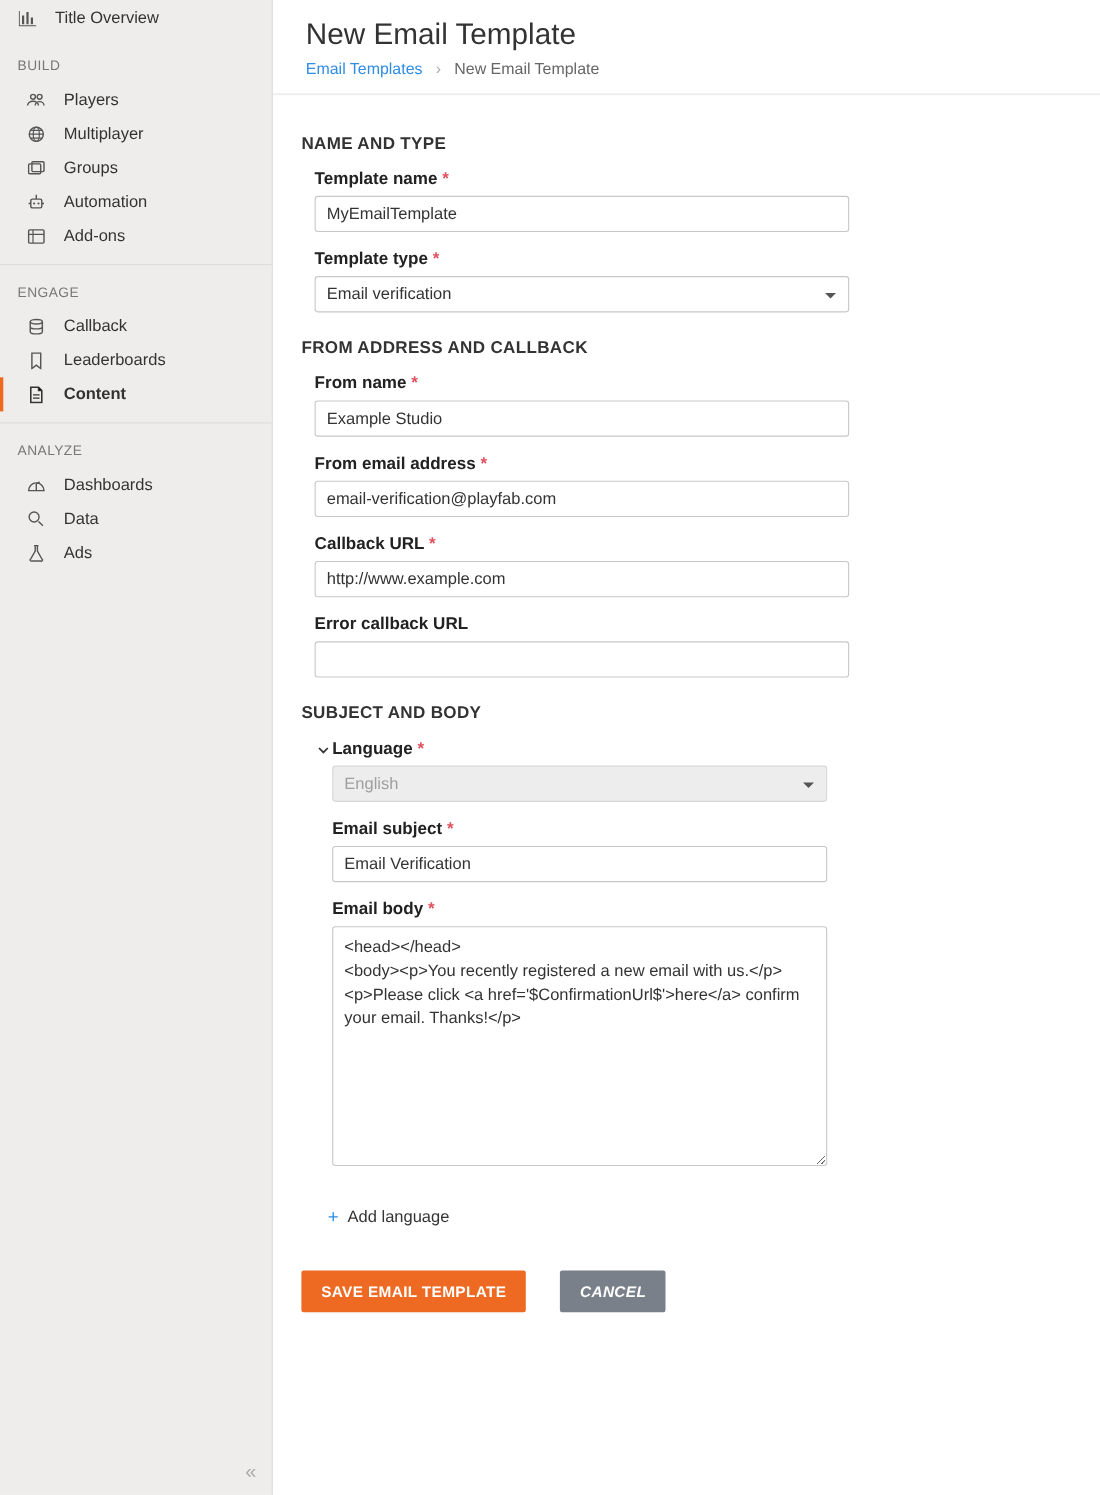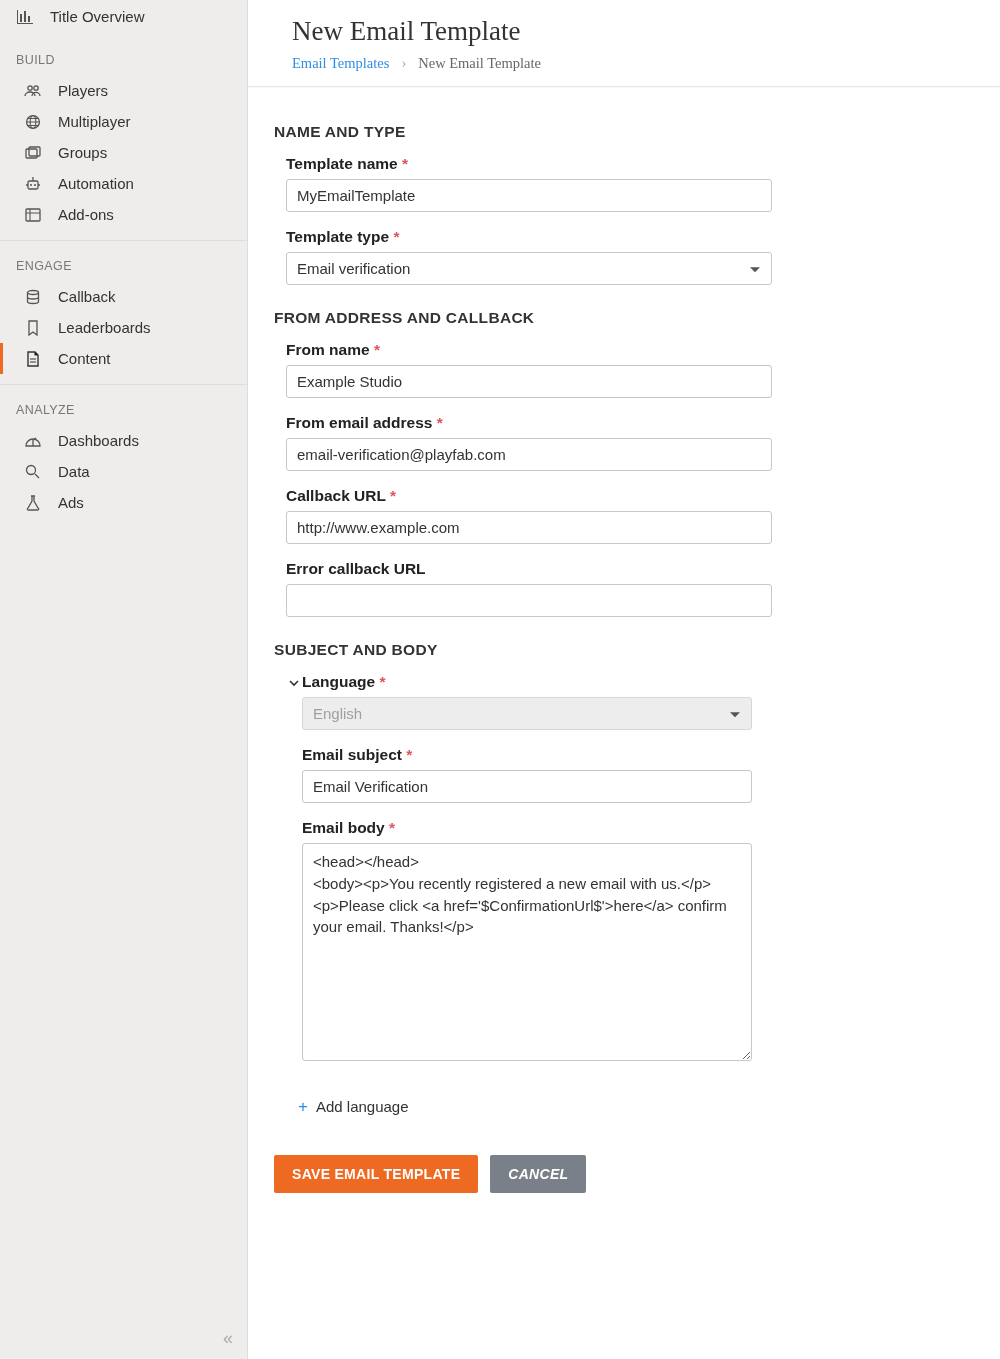--- a/index.html
+++ b/index.html
@@ -6,27 +6,27 @@
 body { font-family: -apple-system, "Segoe UI", Arial, sans-serif; font-size: 15px; color: #333; background: #fff; }
 .layout { display: flex; width: 1000px; height: 1359px; }
 .sidebar { width: 248px; background: #eeedec; border-right: 1px solid #ddd; display: flex; flex-direction: column; position: relative; }
 .sb-top { display: flex; align-items: center; padding: 8px 16px 10px; gap: 16px; }
 .sb-top .icon-box { width: 18px; display: flex; justify-content: center; }
 .sb-top-label { font-size: 15px; color: #333; }
 .sb-section-header { font-size: 12.5px; letter-spacing: 0.4px; color: #777; padding: 18px 16px 8px; }
 .sb-item { display: flex; align-items: center; padding: 7px 16px 7px 24px; gap: 16px; cursor: pointer; color: #333; }
 .sb-item .icon-box { width: 18px; display: flex; justify-content: center; color: #555; }
 .sb-item-label { font-size: 15px; }
-.sb-item.active { font-weight: 400; position: relative; }
+.sb-item.active { font-weight: 700; position: relative; }
 .sb-item.active::before { content: ""; position: absolute; left: 0; top: 0; bottom: 0; width: 3px; background: #ee6a23; }
 .sb-sep { height: 1px; background: #ddd; margin: 10px 0 0; }
 .sb-collapse { position: absolute; bottom: 10px; right: 14px; color: #aaa; font-size: 18px; cursor: pointer; }
 
 .main { flex: 1; overflow: hidden; padding: 0 0 0 0; }
-.page-header { padding: 16px 44px 14px; border-bottom: 1px solid #e5e5e5; box-shadow: 0 1px 0 rgba(0,0,0,0.02); font-family: Liberation Serif, serif; }
+.page-header { padding: 16px 30px 14px; border-bottom: 1px solid #e5e5e5; box-shadow: 0 1px 0 rgba(0,0,0,0.02); }
 .page-title { font-size: 27px; font-weight: 400; color: #333; margin-bottom: 8px; }
 .breadcrumb { font-size: 14.5px; color: #666; display: flex; align-items: center; gap: 12px; }
 .breadcrumb a { color: #2f8de4; text-decoration: none; }
 .breadcrumb .sep { color: #aaa; }
 
 .form-area { padding: 26px 26px 0; }
 .section-title { font-size: 15.5px; font-weight: 700; letter-spacing: 0.3px; color: #333; margin: 10px 0 14px; }
 .field { margin-bottom: 16px; max-width: 498px; }
 .field-indent { padding-left: 12px; }
 .label { font-size: 15.5px; font-weight: 600; color: #222; margin-bottom: 6px; display: block; }
@@ -47,21 +47,21 @@
 
 .lang-block { padding-left: 12px; }
 .lang-header { display: flex; align-items: flex-start; gap: 0; }
 .lang-chev { margin-top: 2px; color: #333; flex-shrink: 0; cursor: pointer; }
 .lang-fields { flex: 1; }
 .lang-fields .field { max-width: 450px; }
 
 .add-lang { display: flex; align-items: center; gap: 8px; padding: 18px 0 0 12px; cursor: pointer; color: #333; font-size: 15px; }
 .add-lang .plus { color: #2f8de4; font-size: 17px; line-height: 1; }
 
-.button-row { display: flex; gap: 12px; padding: 40px 0 0 0; }
+.button-row { display: flex; gap: 31px; padding: 40px 0 0 0; }
 .btn { border: none; padding: 11px 18px; font-size: 14px; font-weight: 700; letter-spacing: 0.3px; cursor: pointer; border-radius: 2px; }
 .btn-primary { background: #ee6a23; color: #fff; }
 .btn-secondary { background: #7a8089; color: #fff; font-style: italic; }
 
 svg { display: block; }
 </style>
 </head>
 <body>
 
 <div class="layout">

